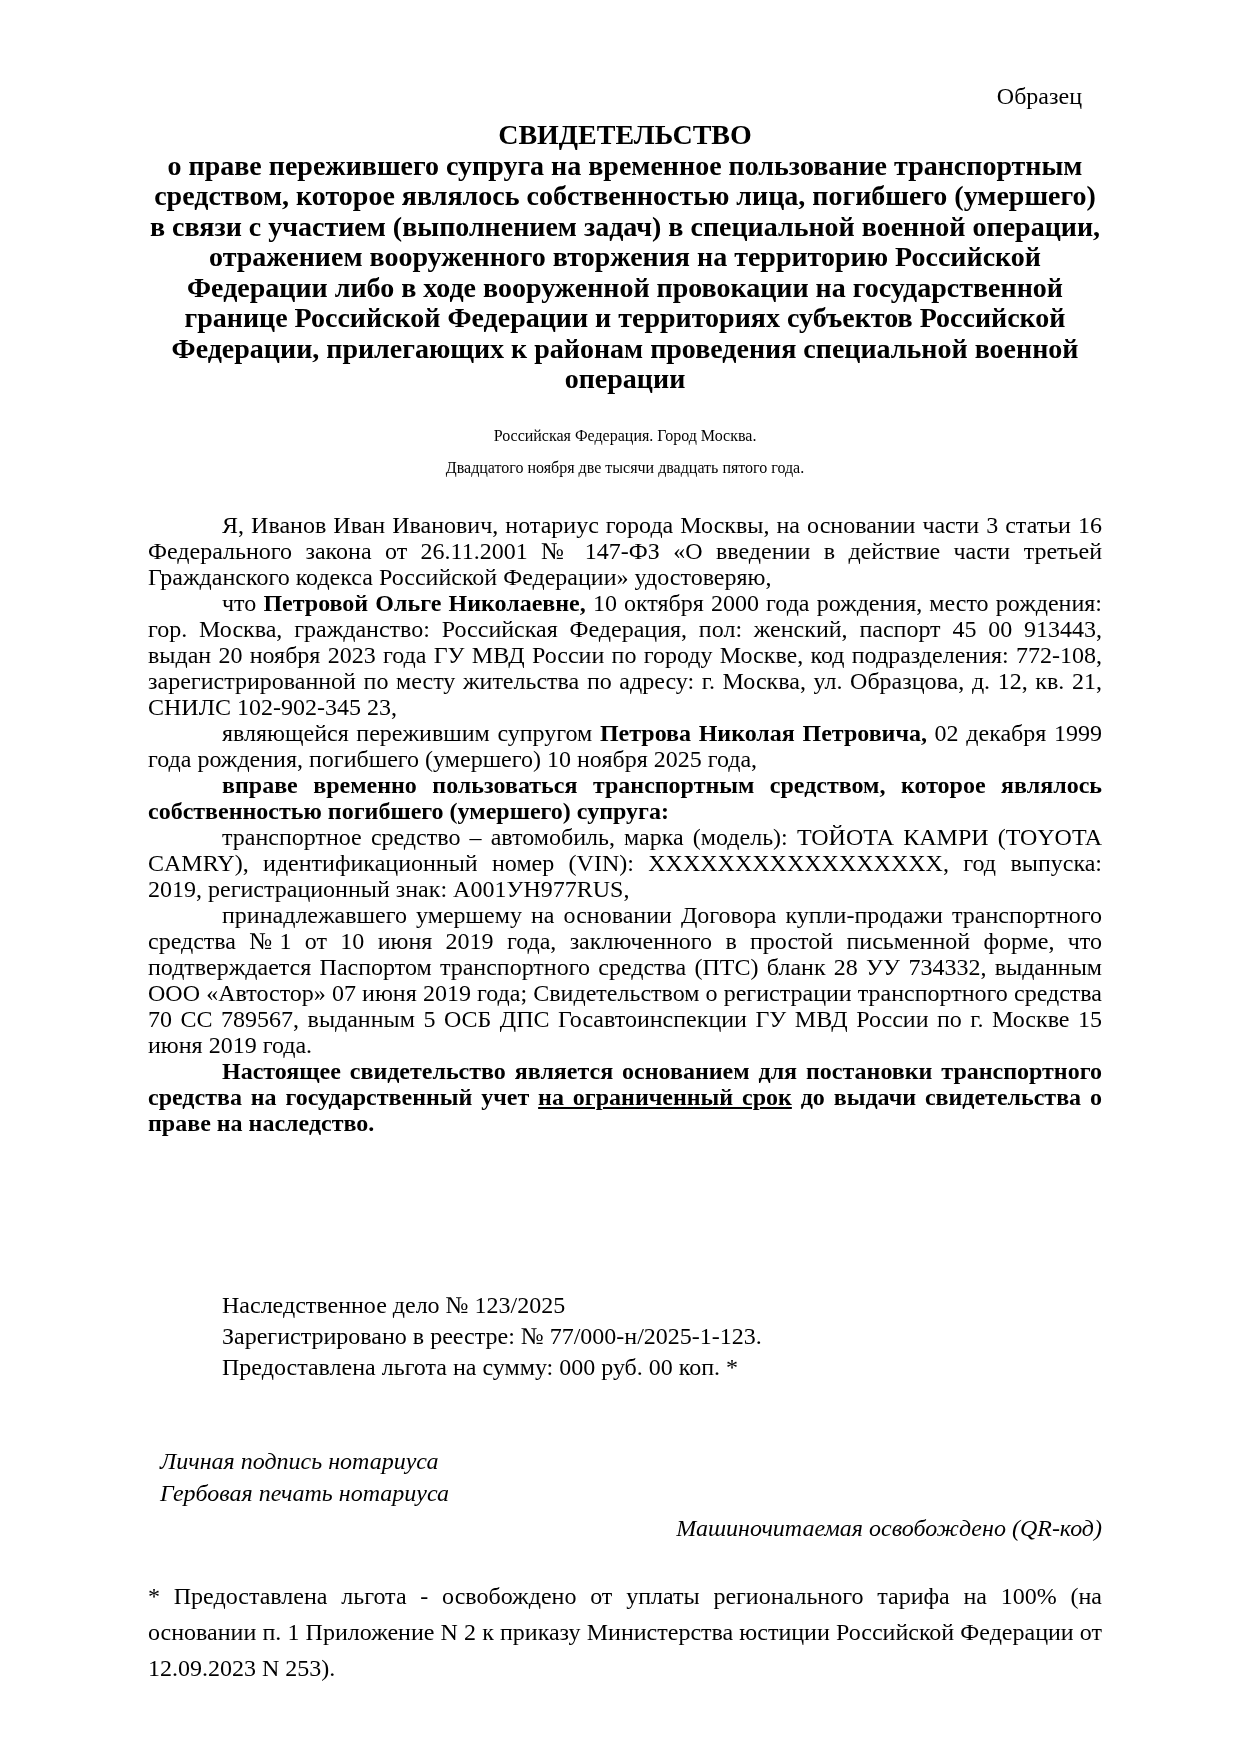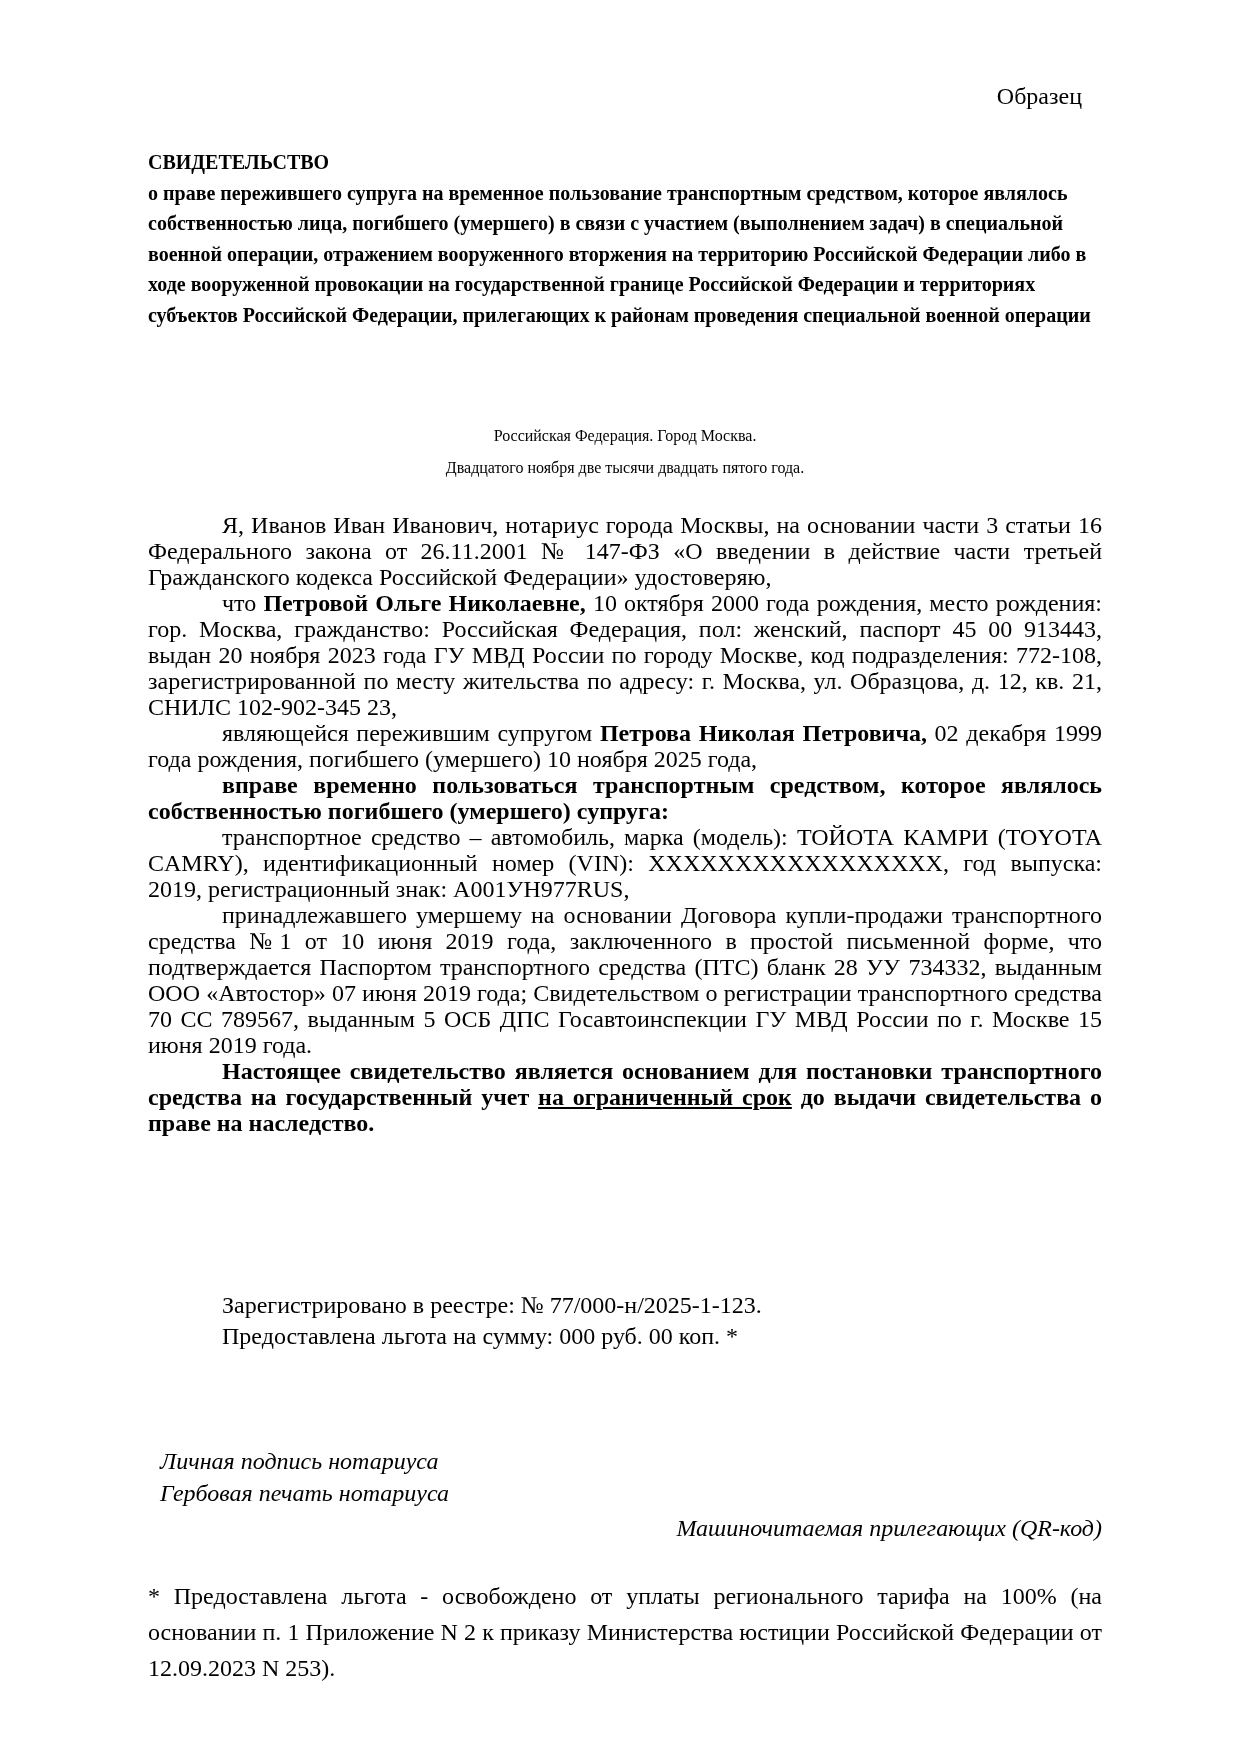--- a/index.html
+++ b/index.html
@@ -19,25 +19,26 @@
     }
     .sample-label {
       position: absolute;
       top: 80px;
       right: 20px;
       font-size: 24px;
       line-height: 32px;
     }
     .title-block {
       position: absolute;
-      top: 147px;
+      top: 120px;
       left: 0;
       width: 954px;
+      text-align: center;
       font-weight: bold;
-      font-size: 20px;
+      font-size: 28px;
       line-height: 30.5px;
     }
     .title-block .heading { display: block; }
     .place-date {
       position: absolute;
       top: 420px;
       left: 0;
       width: 954px;
       text-align: center;
       font-size: 16px;
@@ -112,26 +113,27 @@
     <p>Я, Иванов Иван Иванович, нотариус города Москвы, на основании части 3 статьи 16 Федерального закона от 26.11.2001 № 147-ФЗ «О введении в действие части третьей Гражданского кодекса Российской Федерации» удостоверяю,</p>
     <p><span>что </span><span class="b">Петровой Ольге Николаевне,</span><span> 10 октября 2000 года рождения, место рождения: гор. Москва, гражданство: Российская Федерация, пол: женский, паспорт 45 00 913443, выдан 20 ноября 2023 года ГУ МВД России по городу Москве, код подразделения: 772-108, зарегистрированной по месту жительства по адресу: г. Москва, ул. Образцова, д. 12, кв. 21, СНИЛС 102-902-345 23,</span></p>
     <p><span>являющейся пережившим супругом </span><span class="b">Петрова Николая Петровича,</span><span> 02 декабря 1999 года рождения, погибшего (умершего) 10 ноября 2025 года,</span></p>
     <p class="b">вправе временно пользоваться транспортным средством, которое являлось собственностью погибшего (умершего) супруга:</p>
     <p>транспортное средство – автомобиль, марка (модель): ТОЙОТА КАМРИ (TOYOTA CAMRY), идентификационный номер (VIN): XXXXXXXXXXXXXXXXX, год выпуска: 2019, регистрационный знак: А001УН977RUS,</p>
     <p>принадлежавшего умершему на основании Договора купли-продажи транспортного средства №1 от 10 июня 2019 года, заключенного в простой письменной форме, что подтверждается Паспортом транспортного средства (ПТС) бланк 28 УУ 734332, выданным ООО «Автостор» 07 июня 2019 года; Свидетельством о регистрации транспортного средства 70 СС 789567, выданным 5 ОСБ ДПС Госавтоинспекции ГУ МВД России по г. Москве 15 июня 2019 года.</p>
     <p class="b"><span>Настоящее свидетельство является основанием для постановки транспортного средства на государственный учет </span><span class="u">на ограниченный срок</span><span> до выдачи свидетельства о праве на наследство.</span></p>
   </div>
 
   <div class="registry">
+    <div>Наследственное дело № 123/2025</div>
     <div>Зарегистрировано в реестре: № 77/000-н/2025-1-123.</div>
     <div>Предоставлена льгота на сумму: 000 руб. 00 коп. *</div>
   </div>
 
   <div class="signature">
     <div>Личная подпись нотариуса</div>
     <div>Гербовая печать нотариуса</div>
   </div>
 
-  <div class="qr-label">Машиночитаемая прилегающих (QR-код)</div>
+  <div class="qr-label">Машиночитаемая освобождено (QR-код)</div>
 
   <div class="footnote">* Предоставлена льгота - освобождено от уплаты регионального тарифа на 100% (на основании п. 1 Приложение N 2 к приказу Министерства юстиции Российской Федерации от 12.09.2023 N 253).</div>
 
 </div>
 
 </body></html>

